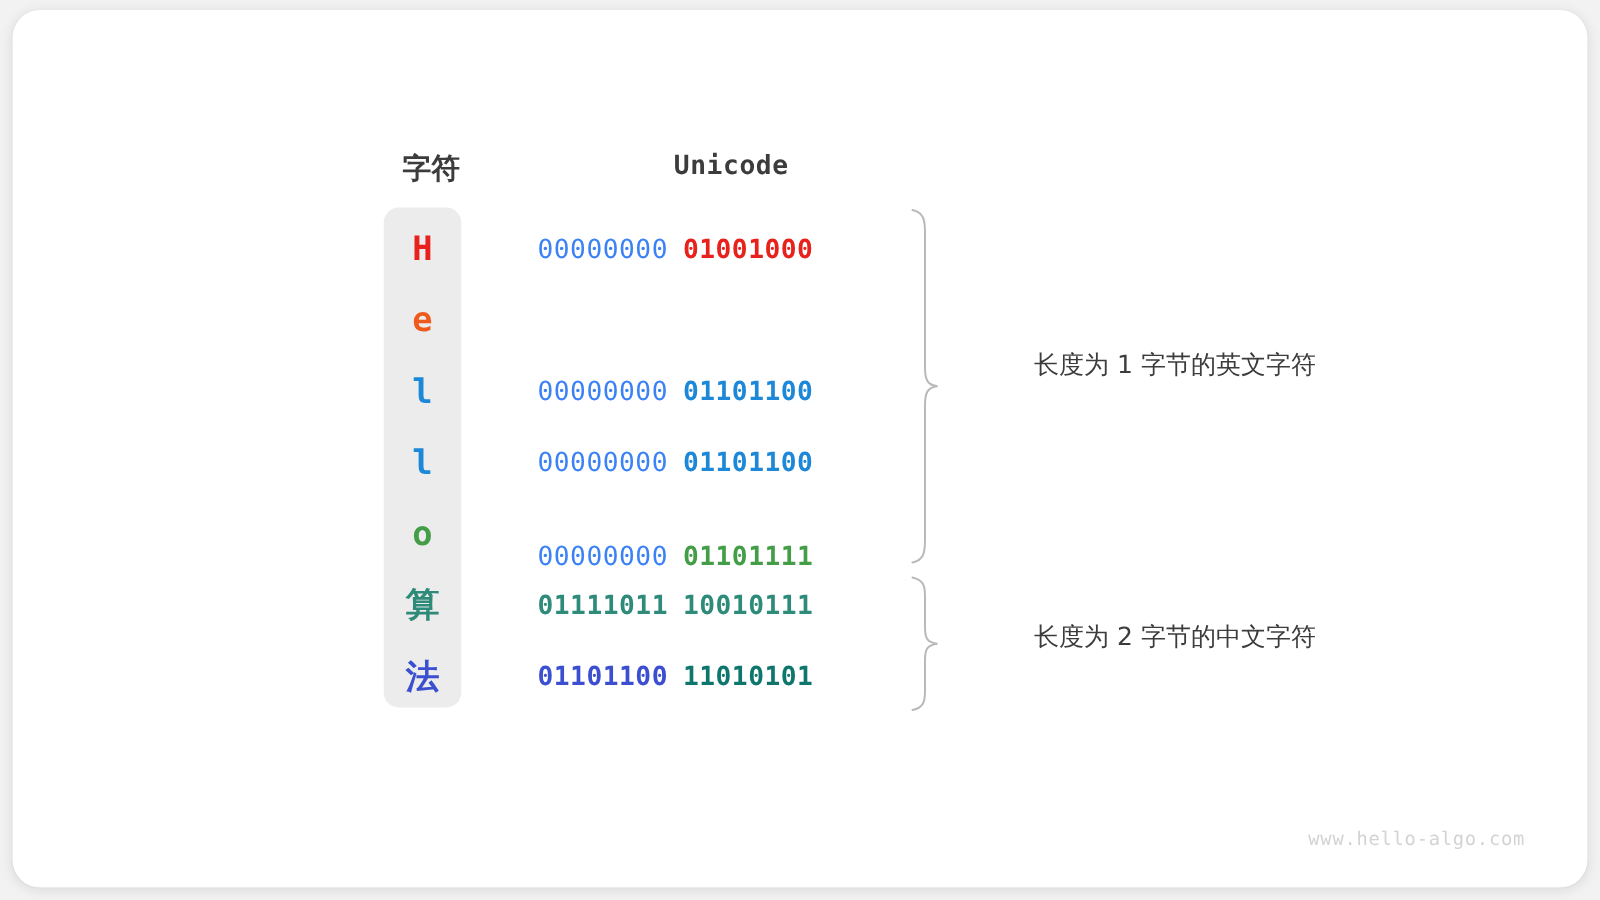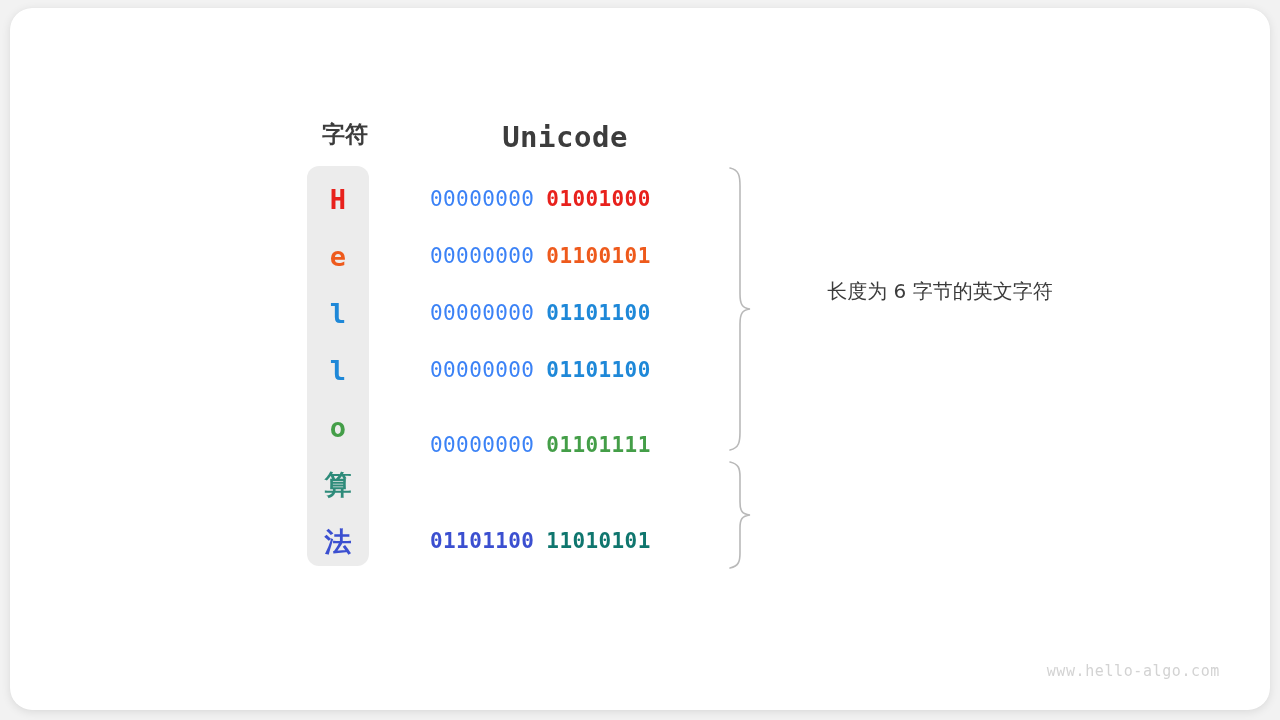--- a/index.html
+++ b/index.html
@@ -51,25 +51,25 @@
   }
   .hdr-char {
     left: 295px;
     top: 111px;
     width: 80px;
     text-align: center;
     font-size: 23px;
     font-family: "Liberation Sans", "DejaVu Sans", sans-serif;
   }
   .hdr-unicode {
-    left: 420px;
+    left: 440px;
     top: 112px;
     width: 270px;
     text-align: center;
-    font-size: 29px;
+    font-size: 21px;
     font-family: "DejaVu Sans Mono", "Liberation Mono", monospace;
     font-weight: bold;
     letter-spacing: 0.5px;
   }
 
   
   .char-col {
     position: absolute;
     left: 297px;
     top: 158px;
@@ -171,31 +171,31 @@
       <div class="char-cell" style="top: 220px; color: rgb(238, 90, 28);">e</div>
       <div class="char-cell" style="top: 277px; color: rgb(30, 136, 216);">l</div>
       <div class="char-cell" style="top: 334px; color: rgb(30, 136, 216);">l</div>
       <div class="char-cell" style="top: 391px; color: rgb(68, 158, 72);">o</div>
       <div class="char-cell cjk" style="top: 448px; color: rgb(46, 139, 122);">算</div>
       <div class="char-cell cjk" style="top: 505px; color: rgb(59, 79, 208);">法</div>
 
       <div class="bits-row" style="top:163px">
         <span class="byte-hi">00000000</span><span class="byte-lo" style="color: rgb(232, 33, 28); margin-top: 16px;">01001000</span>
       </div>
-      <div class="bits-row" style="top:220px">
-        <span class="byte-hi">00000000</span><span class="byte-lo" style="color: rgb(238, 90, 28);">01100101</span>
-      </div>
       <div class="bits-row" style="top:277px">
         <span class="byte-hi">00000000</span><span class="byte-lo" style="color: rgb(30, 136, 216);">01101100</span>
       </div>
       <div class="bits-row" style="top:334px">
         <span class="byte-hi">00000000</span><span class="byte-lo" style="color: rgb(30, 136, 216);">01101100</span>
       </div>
       <div class="bits-row" style="top:409px">
         <span class="byte-hi">00000000</span><span class="byte-lo" style="color: rgb(68, 158, 72);">01101111</span>
+      </div>
+      <div class="bits-row" style="top:448px">
+        <span class="byte-hi strong" style="color: rgb(46, 139, 122);">01111011</span><span class="byte-lo" style="color: rgb(46, 139, 122);">10010111</span>
       </div>
       <div class="bits-row" style="top:505px">
         <span class="byte-hi strong" style="color: rgb(59, 79, 208);">01101100</span><span class="byte-lo" style="color: #0f766e;">11010101</span>
       </div>
 
       <svg class="brace" style="left:716px; top:158px;" width="32" height="286" viewBox="0 0 32 286">
         <path d="M 4 2
                  C 13 4, 14 10, 14 20
                  L 14 128
                  C 14 138, 16 142, 24 143
@@ -208,21 +208,24 @@
         <path d="M 4 2
                  C 13 4, 14 9, 14 17
                  L 14 42
                  C 14 51, 16 54, 24 55
                  C 16 56, 14 59, 14 68
                  L 14 93
                  C 14 101, 13 106, 4 108" fill="none" stroke="#b9b9b9" stroke-width="1.6" stroke-linecap="round"></path>
       </svg>
 
       <div class="note" style="left:780px; top:265px; width:300px;">
-        <div class="note-main">长度为 6 字节的英文字符</div>
-      </div>
-
+        <div class="note-main">长度为 1 字节的英文字符</div>
+      </div>
+
+      <div class="note" style="left:780px; top:483px; width:300px;">
+        <div class="note-main">长度为 2 字节的中文字符</div>
+      </div>
 
     </div>
 
     <div class="watermark">www.hello-algo.com</div>
   </div>
 </div>
 
 </body></html>

